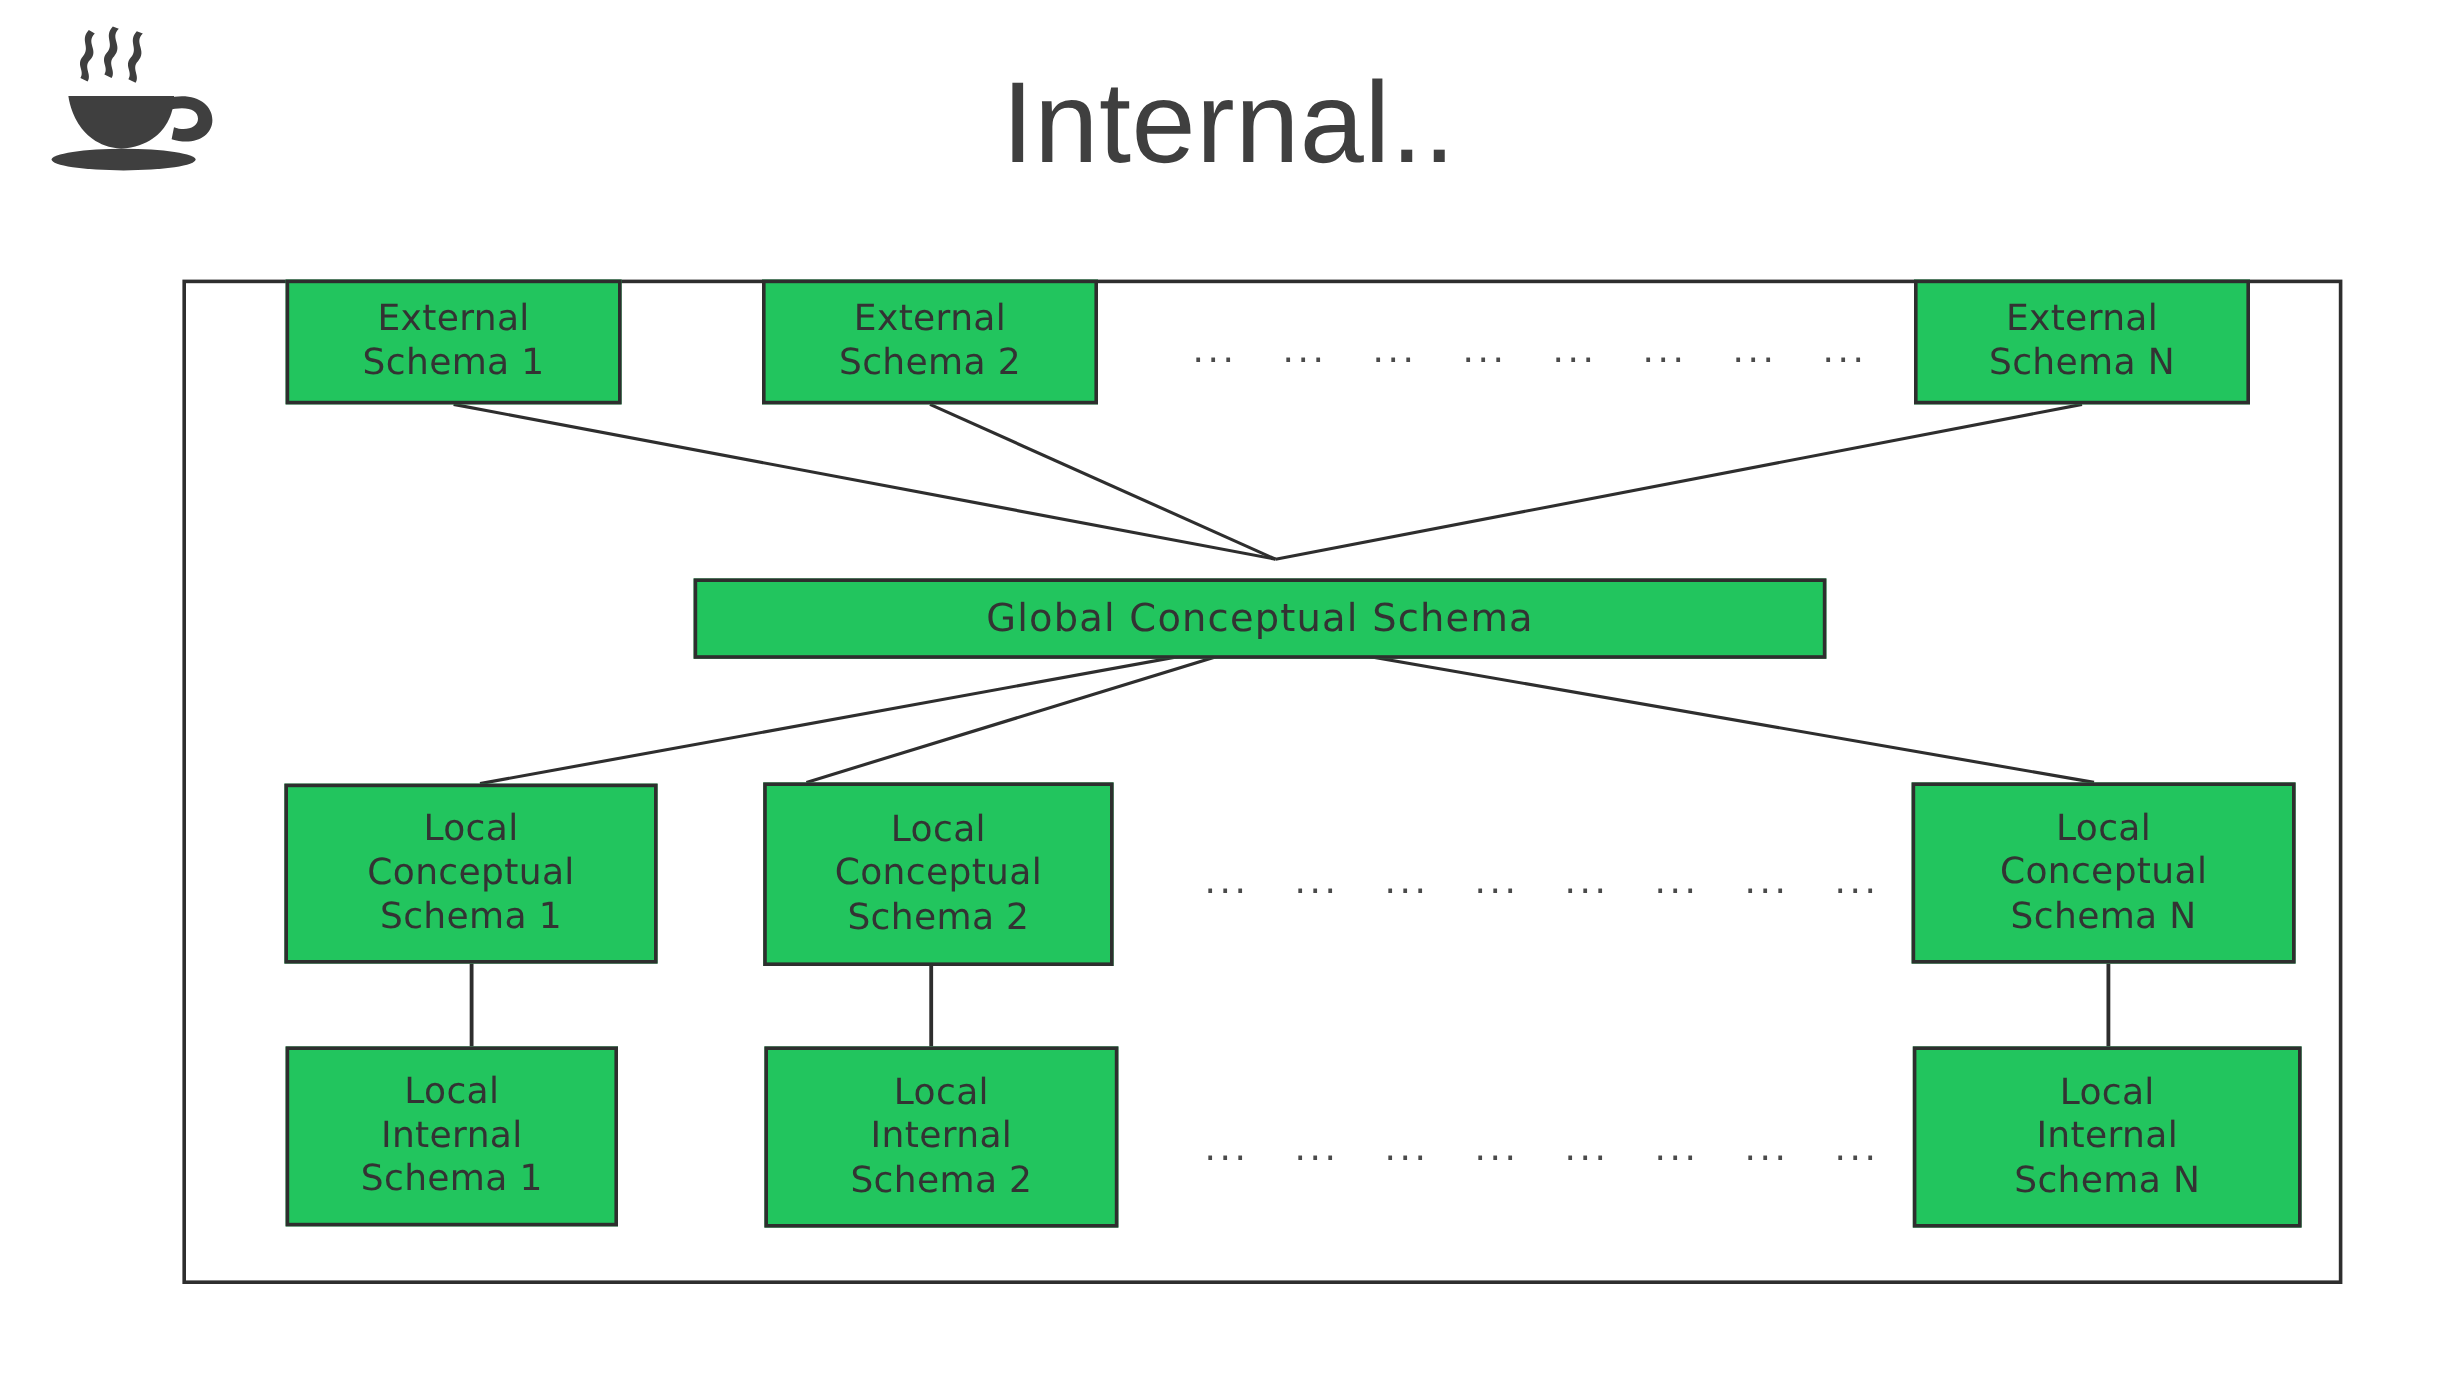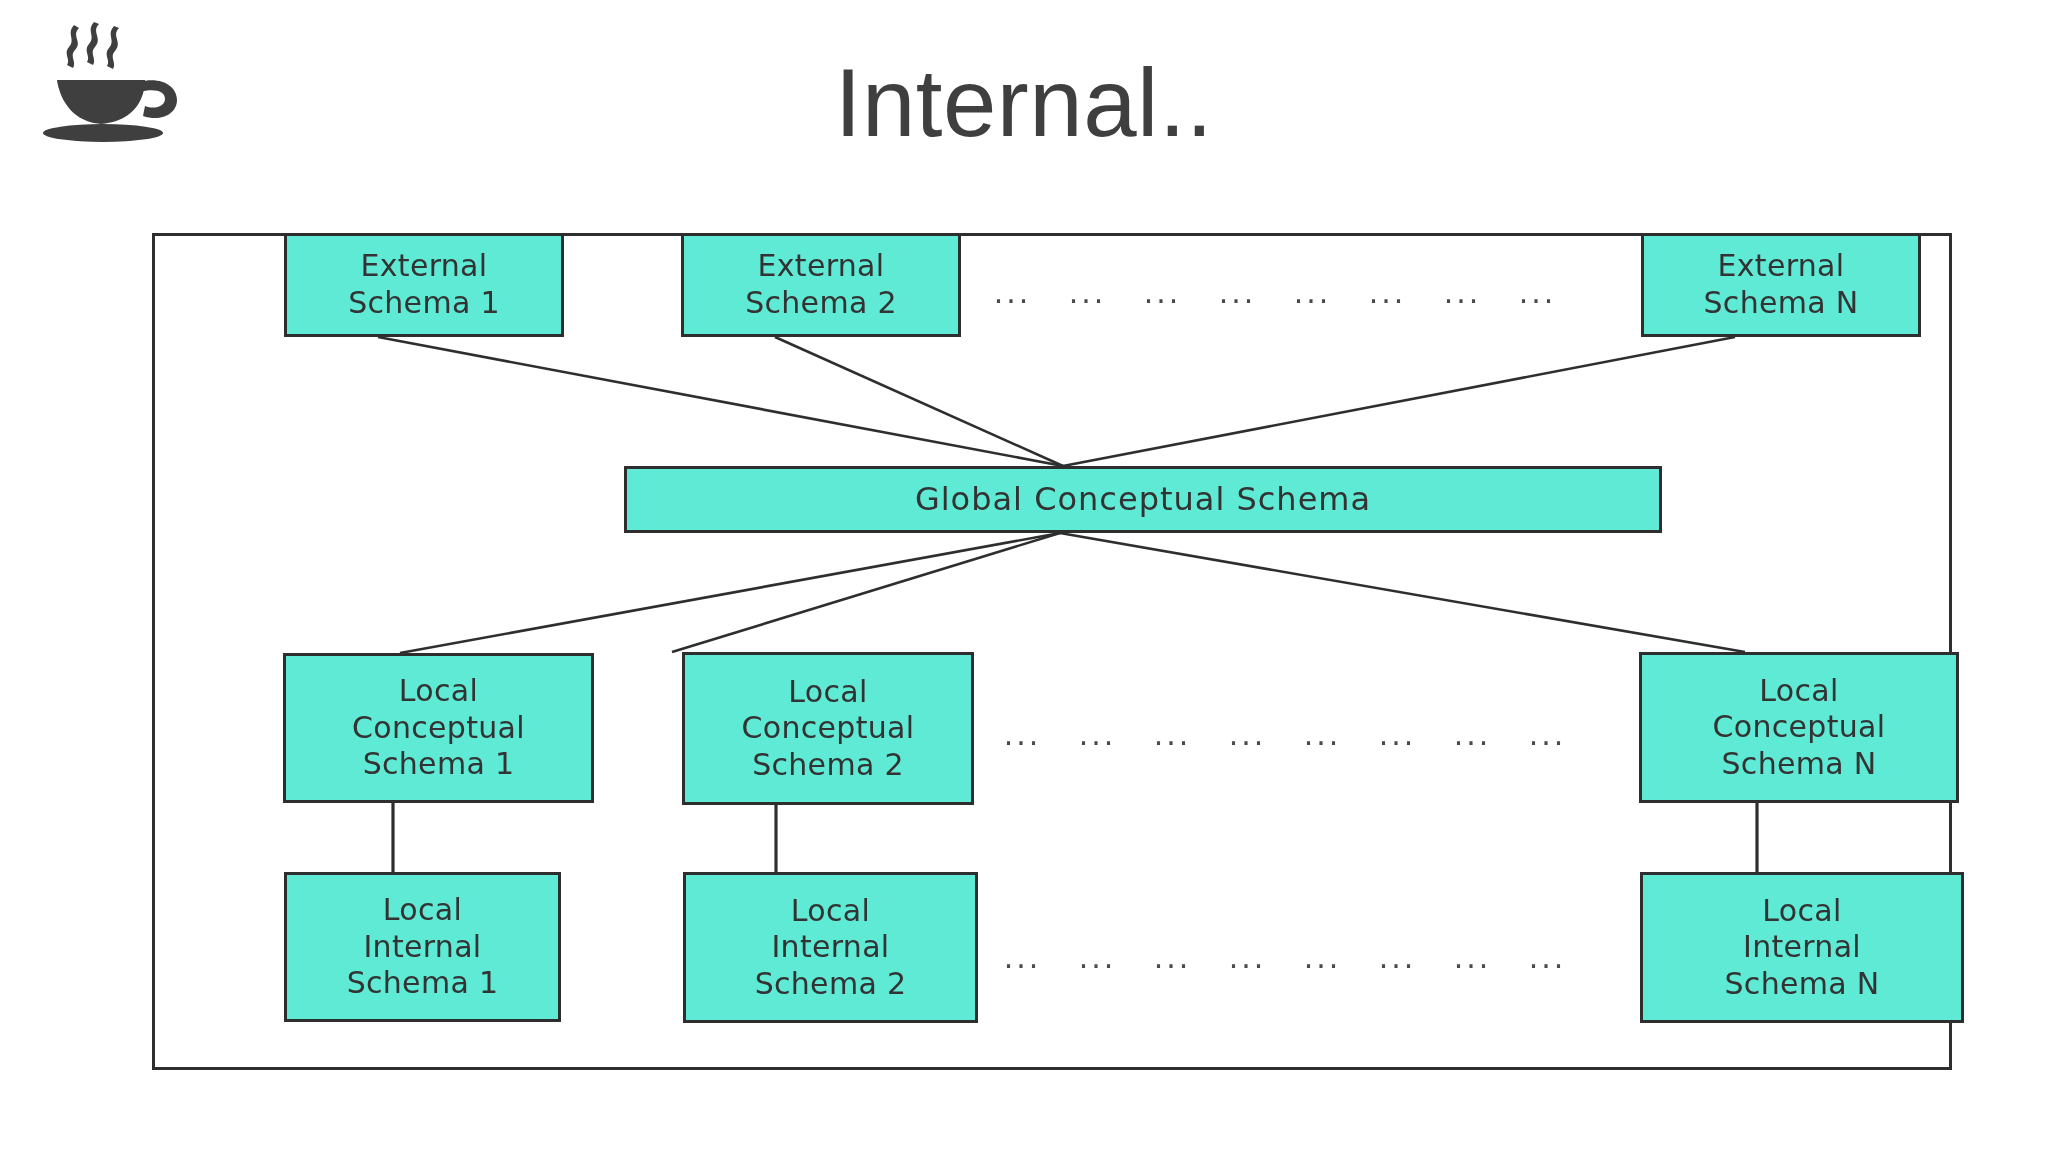--- a/index.html
+++ b/index.html
@@ -60,33 +60,32 @@
     height: 837px;
     border: 3px solid #2e2e2e;
     box-sizing: border-box;
     background: transparent;
   }
 
   .node-box {
     position: absolute;
     box-sizing: border-box;
     border: 3px solid #2e2e2e;
-    background: #5eead4;
+    background: #22c55e;
     display: flex;
     align-items: center;
     justify-content: center;
     text-align: center;
     font-size: 30px;
     line-height: 1.22;
     color: #333333;
     font-family: "DejaVu Sans", sans-serif;
     letter-spacing: 0.3px;
     white-space: pre-line;
     z-index: 3;
-    margin-left: 46px;
   }
   .node-box.wide {
     font-size: 32px;
     letter-spacing: 1px;
   }
 
   
   .dots-row {
     position: absolute;
     display: flex;
@@ -177,21 +176,21 @@
       <span class="dots-group">...</span>
       <span class="dots-group">...</span>
       <span class="dots-group">...</span>
       <span class="dots-group">...</span>
       <span class="dots-group">...</span>
       <span class="dots-group">...</span>
       <span class="dots-group">...</span>
       <span class="dots-group">...</span>
     </div>
 
-  <div class="node-box wide" style="left:578px; top:466px; width:1038px; height:67px;">
+  <div class="node-box wide" style="left:578px; top:482px; width:944px; height:67px;">
     <span>Global Conceptual Schema</span>
   </div>
 
   <div class="node-box" style="left:237px; top:653px; width:311px; height:150px;">
     <span>Local
 Conceptual
 Schema 1</span>
   </div>
 
   <div class="node-box" style="left:636px; top:652px; width:292px; height:153px;">

